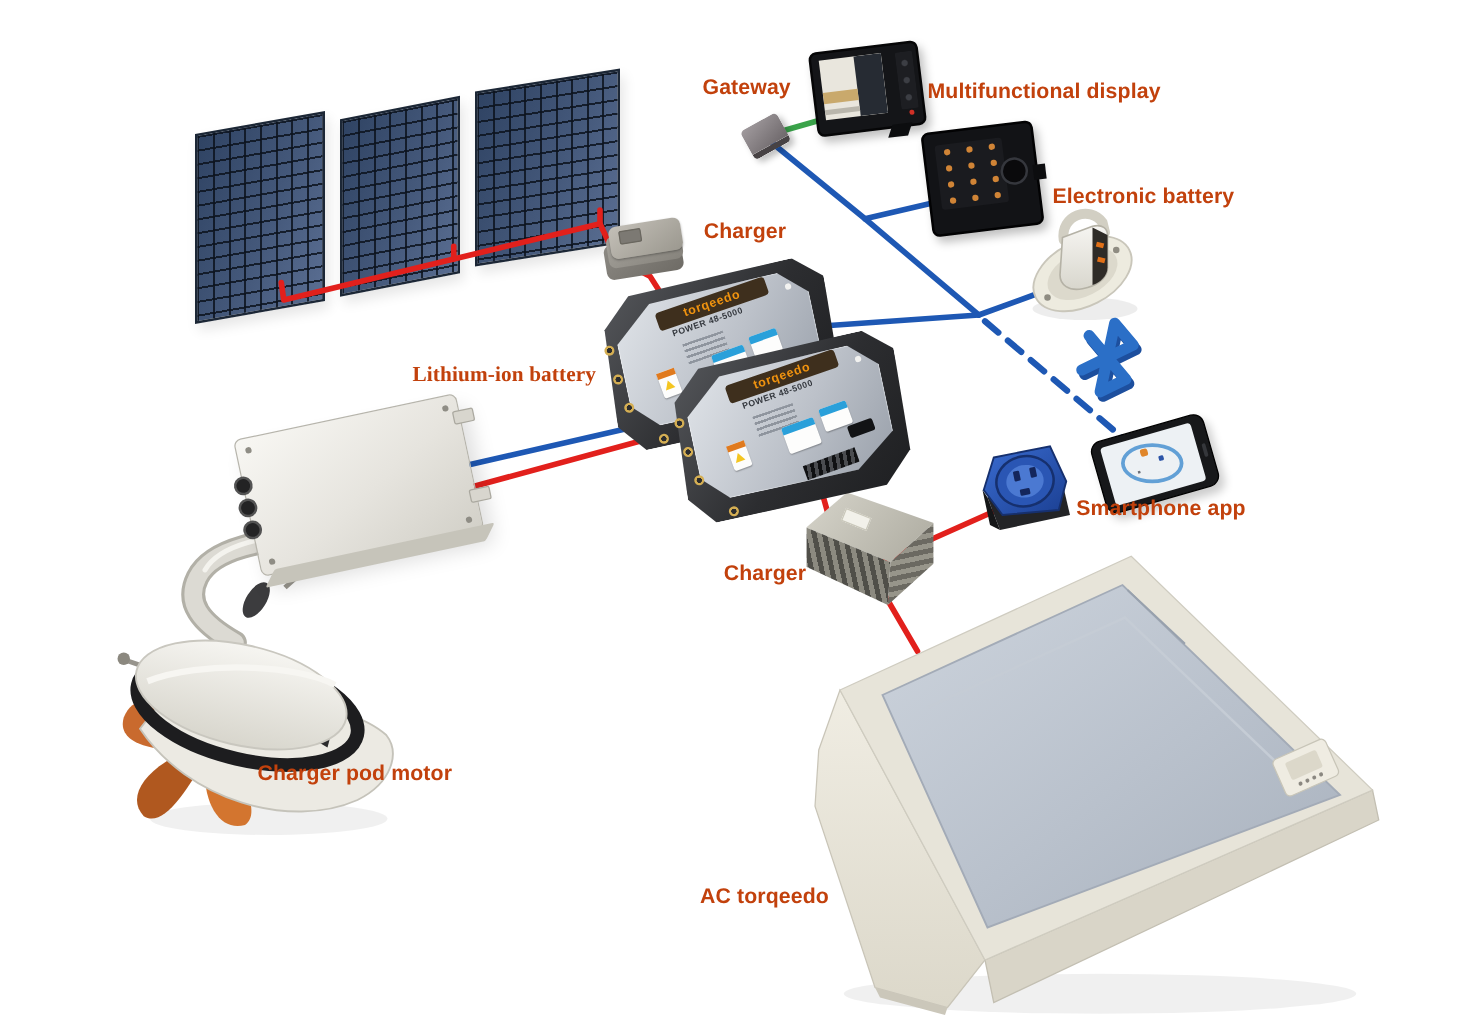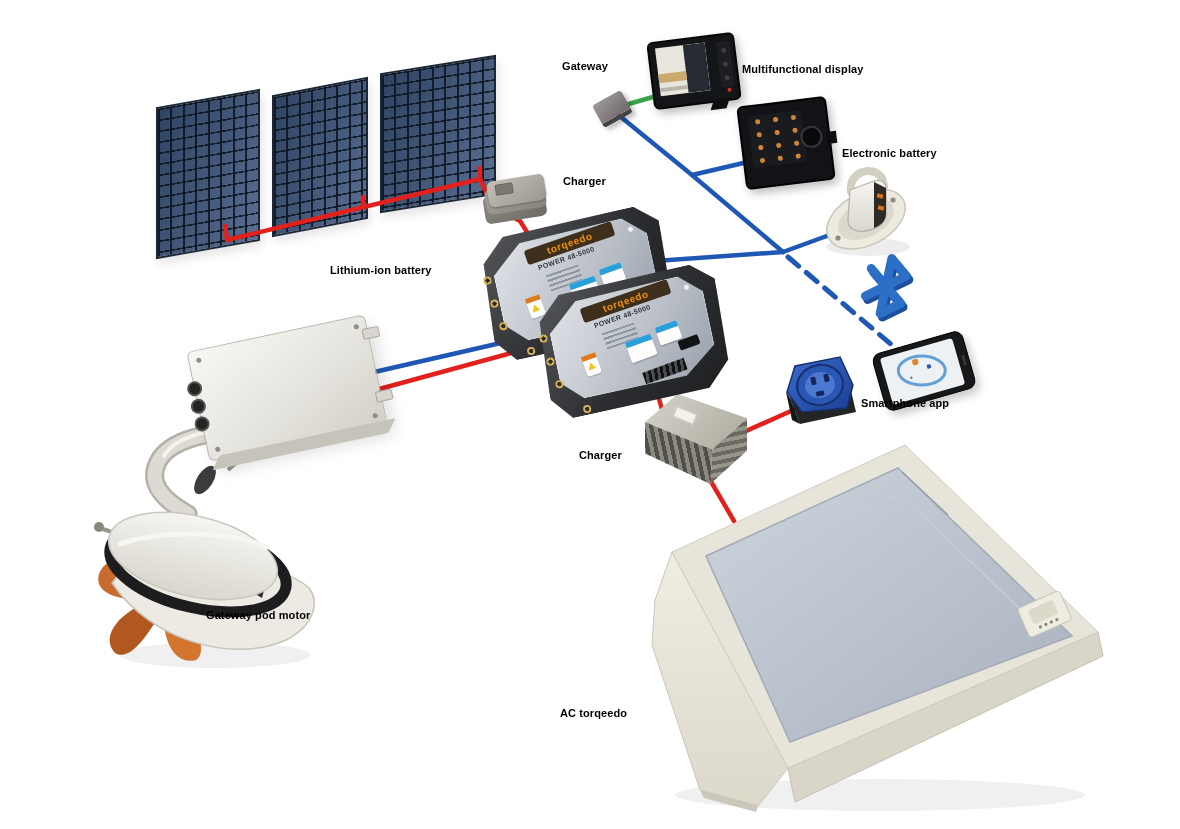--- a/index.html
+++ b/index.html
@@ -1,18 +1,18 @@
 <!DOCTYPE html>
 <html><head>
 <meta charset="utf-8">
 <style>
   html,body{margin:0;padding:0;background:#fff;}
   .stage{position:relative;width:1180px;height:829px;background:#fff;overflow:hidden;
          font-family:"Liberation Sans",sans-serif;}
-  .lbl{position:absolute;z-index:6;font-size:11px;font-weight:bold;color:#000000;
+  .lbl{position:absolute;z-index:6;font-size:17px;font-weight:bold;color:#c2410c;
        letter-spacing:.1px;white-space:nowrap;}
   
   .solar{position:absolute;z-index:1;border:2px solid #1c2736;
     background-image:
       repeating-linear-gradient(90deg, rgba(12,19,30,.85) 0 1.6px, transparent 1.6px 12.5px),
       repeating-linear-gradient(180deg, rgba(12,19,30,.85) 0 1.6px, transparent 1.6px 11px),
       linear-gradient(115deg,#2f4363 0%,#44587a 55%,#5a6e92 100%);
     box-shadow:3px 6px 10px rgba(0,0,0,.10);}
   
   .dev{position:absolute;z-index:3;}
@@ -353,18 +353,18 @@
       <div class="route"></div>
       <div class="poi"></div>
     </div>
     <div class="spk"></div>
   </div>
 
   <div class="lbl" style="left:562px;top:60px;">Gateway</div>
   <div class="lbl" style="left:742px;top:63px;text-align:center;">Multifunctional display</div>
   <div class="lbl" style="left:842px;top:147px;">Electronic battery</div>
   <div class="lbl" style="left:563px;top:175px;">Charger</div>
-  <div class="lbl" style="left:330px;top:264px;">Lithium-ion battery</div>
-  <div class="lbl" style="left:206px;top:609px;">Gateway pod motor</div>
+  <div class="lbl" style="left:330px;top:290px;font-family:Liberation Serif, serif;">Lithium-ion battery</div>
+  <div class="lbl" style="left:206px;top:609px;">Charger pod motor</div>
   <div class="lbl" style="left:579px;top:449px;">Charger</div>
   <div class="lbl" style="left:861px;top:397px;">Smartphone app</div>
   <div class="lbl" style="left:560px;top:707px;">AC torqeedo</div>
 </div>
 
 </body></html>

